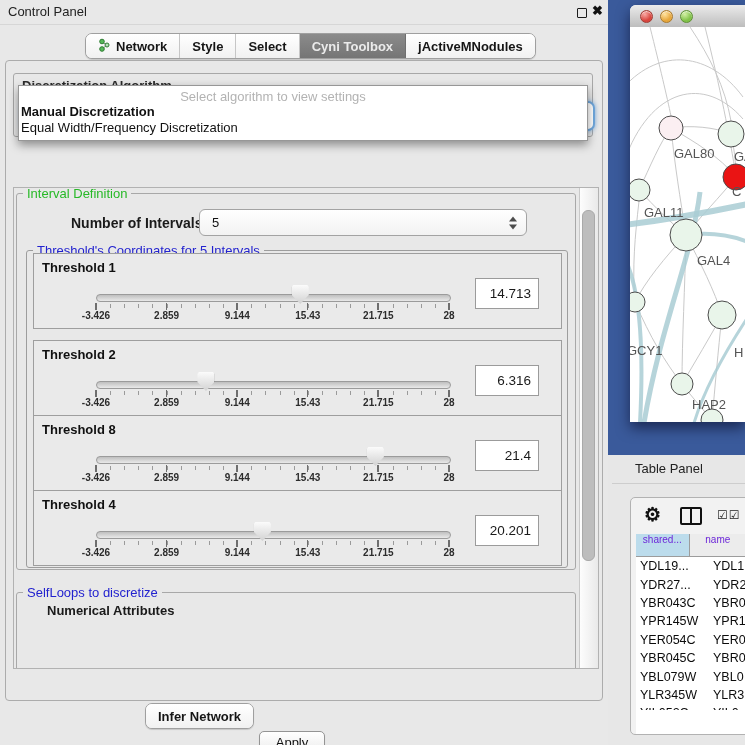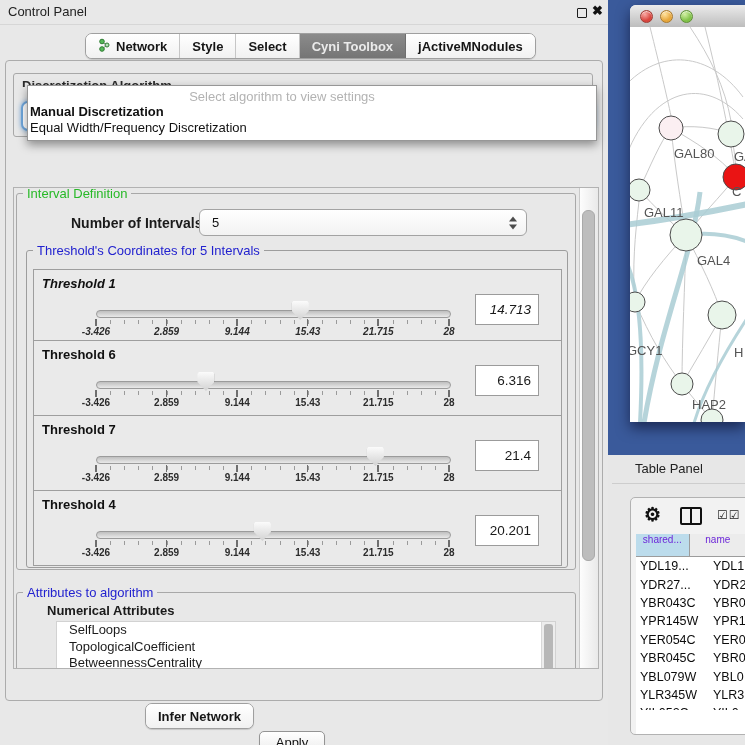--- a/index.html
+++ b/index.html
@@ -35,21 +35,21 @@
   .combo .cv{position:absolute;left:12px;top:0;bottom:0;display:flex;align-items:center;font-size:13px;color:#111;white-space:nowrap}
   .spin{position:absolute;right:9px;top:50%;width:8px;height:13px;transform:translateY(-50%)}
   .spin:before{content:"";position:absolute;top:0;left:0;border:4px solid transparent;border-bottom:5px solid #4c4c4c;border-top:none}
   .spin:after{content:"";position:absolute;bottom:0;left:0;border:4px solid transparent;border-top:5px solid #4c4c4c;border-bottom:none}
 
   
   #disc-group{left:7px;top:12px;width:578px;height:62px}
   #disc-label-clip{position:absolute;left:8px;top:4px;width:200px;height:9px;overflow:hidden}
   #behind-combo{left:15px;top:40px;width:570px;height:26px;border:2px solid #6fa7dc;box-shadow:0 0 5px #74a9dd;border-radius:7px;background:#fff}
 
-  #algo-popup{left:21px;top:24px;width:568px;height:54px;background:#ffffff;border:1px solid #979797;
+  #algo-popup{left:12px;top:24px;width:568px;height:54px;background:#ffffff;border:1px solid #979797;
               box-shadow:0 4px 9px rgba(0,0,0,.4);z-index:40}
   #algo-popup .hint{position:absolute;left:0;right:60px;top:3px;text-align:center;color:#b3b3b3;font-size:13px}
   .popup-opt{position:absolute;left:2px;font-size:13px;color:#111;white-space:nowrap}
   .popup-opt.bold{font-weight:bold}
 
   #tabledata-group{left:7px;top:76px;width:578px;height:48px}
   #tabledata-combo{left:8px;top:16px;width:564px;height:26px}
 
   
   #scrollpane{left:7px;top:126px;width:584px;height:480px;border:1px solid #b2b2b2;overflow:hidden;background:#e8e8e8}
@@ -197,21 +197,21 @@
         <span id="noi-label">Number of Intervals</span>
         <div id="noi-combo" class="combo">
           <span class="cv">5</span>
           <span class="spin"></span>
         </div>
 
         <div id="coords-group" class="groupbox">
           <span class="grouplabel g-blue">Threshold's Coordinates for 5 Intervals</span>
           <div>
 
-              <div class="t-block" style="top: 18px; font-style: italic;">
+              <div class="t-block" style="top: 2px;">
                 <div class="t-label">Threshold 1</div>
                 <div class="t-slider">
                   <div class="t-track"></div>
                   <div class="t-minor"></div>
                   <div class="t-majors">
                     <div class="t-major" style="left: calc(0% - 1px);"></div>
                     <div class="t-major" style="left: calc(20% - 1px);"></div>
                     <div class="t-major" style="left: calc(40% - 1px);"></div>
                     <div class="t-major" style="left: calc(60% - 1px);"></div>
                     <div class="t-major" style="left: calc(80% - 1px);"></div>
@@ -224,21 +224,21 @@
                     <span class="t-ticklabel" style="left: 60%;">15.43</span>
                     <span class="t-ticklabel" style="left: 80%;">21.715</span>
                     <span class="t-ticklabel" style="left: 100%;">28</span>
                   </div>
                   <div class="t-handle" style="left: calc(57.72% - 8px);"></div>
                 </div>
                 <div class="t-value">14.713</div>
               </div>
 
               <div class="t-block" style="top: 89px;">
-                <div class="t-label">Threshold 6</div>
+                <div class="t-label">Threshold 2</div>
                 <div class="t-slider">
                   <div class="t-track"></div>
                   <div class="t-minor"></div>
                   <div class="t-majors">
                     <div class="t-major" style="left: calc(0% - 1px);"></div>
                     <div class="t-major" style="left: calc(20% - 1px);"></div>
                     <div class="t-major" style="left: calc(40% - 1px);"></div>
                     <div class="t-major" style="left: calc(60% - 1px);"></div>
                     <div class="t-major" style="left: calc(80% - 1px);"></div>
                     <div class="t-major" style="left: calc(100% - 1px);"></div>
@@ -250,21 +250,21 @@
                     <span class="t-ticklabel" style="left: 60%;">15.43</span>
                     <span class="t-ticklabel" style="left: 80%;">21.715</span>
                     <span class="t-ticklabel" style="left: 100%;">28</span>
                   </div>
                   <div class="t-handle" style="left: calc(31% - 8px);"></div>
                 </div>
                 <div class="t-value">6.316</div>
               </div>
 
               <div class="t-block" style="top: 164px;">
-                <div class="t-label">Threshold 7</div>
+                <div class="t-label">Threshold 8</div>
                 <div class="t-slider">
                   <div class="t-track"></div>
                   <div class="t-minor"></div>
                   <div class="t-majors">
                     <div class="t-major" style="left: calc(0% - 1px);"></div>
                     <div class="t-major" style="left: calc(20% - 1px);"></div>
                     <div class="t-major" style="left: calc(40% - 1px);"></div>
                     <div class="t-major" style="left: calc(60% - 1px);"></div>
                     <div class="t-major" style="left: calc(80% - 1px);"></div>
                     <div class="t-major" style="left: calc(100% - 1px);"></div>
@@ -305,34 +305,22 @@
                   </div>
                   <div class="t-handle" style="left: calc(47% - 8px);"></div>
                 </div>
                 <div class="t-value">20.201</div>
               </div>
             </div>
         </div>
       </div>
 
       <div id="attr-group" class="groupbox">
-        <span class="grouplabel g-blue">Attributes to algorithm</span>
+        <span class="grouplabel g-blue">SelfLoops to discretize</span>
         <span id="attr-list-label">Numerical Attributes</span>
-        <div id="attr-list">
-
-          <div id="attr-scroll">
-              <div id="attr-thumb"></div>
-            </div>
-
-            <div class="attr-item">SelfLoops</div>
-
-            <div class="attr-item">TopologicalCoefficient</div>
-
-            <div class="attr-item">BetweennessCentrality</div>
-          </div>
       </div>
 
       <div id="sp-track">
         <div id="sp-thumb"></div>
       </div>
     </div>
 
     <div id="apply-btn" class="abs">
       <span>Apply</span>
     </div>

